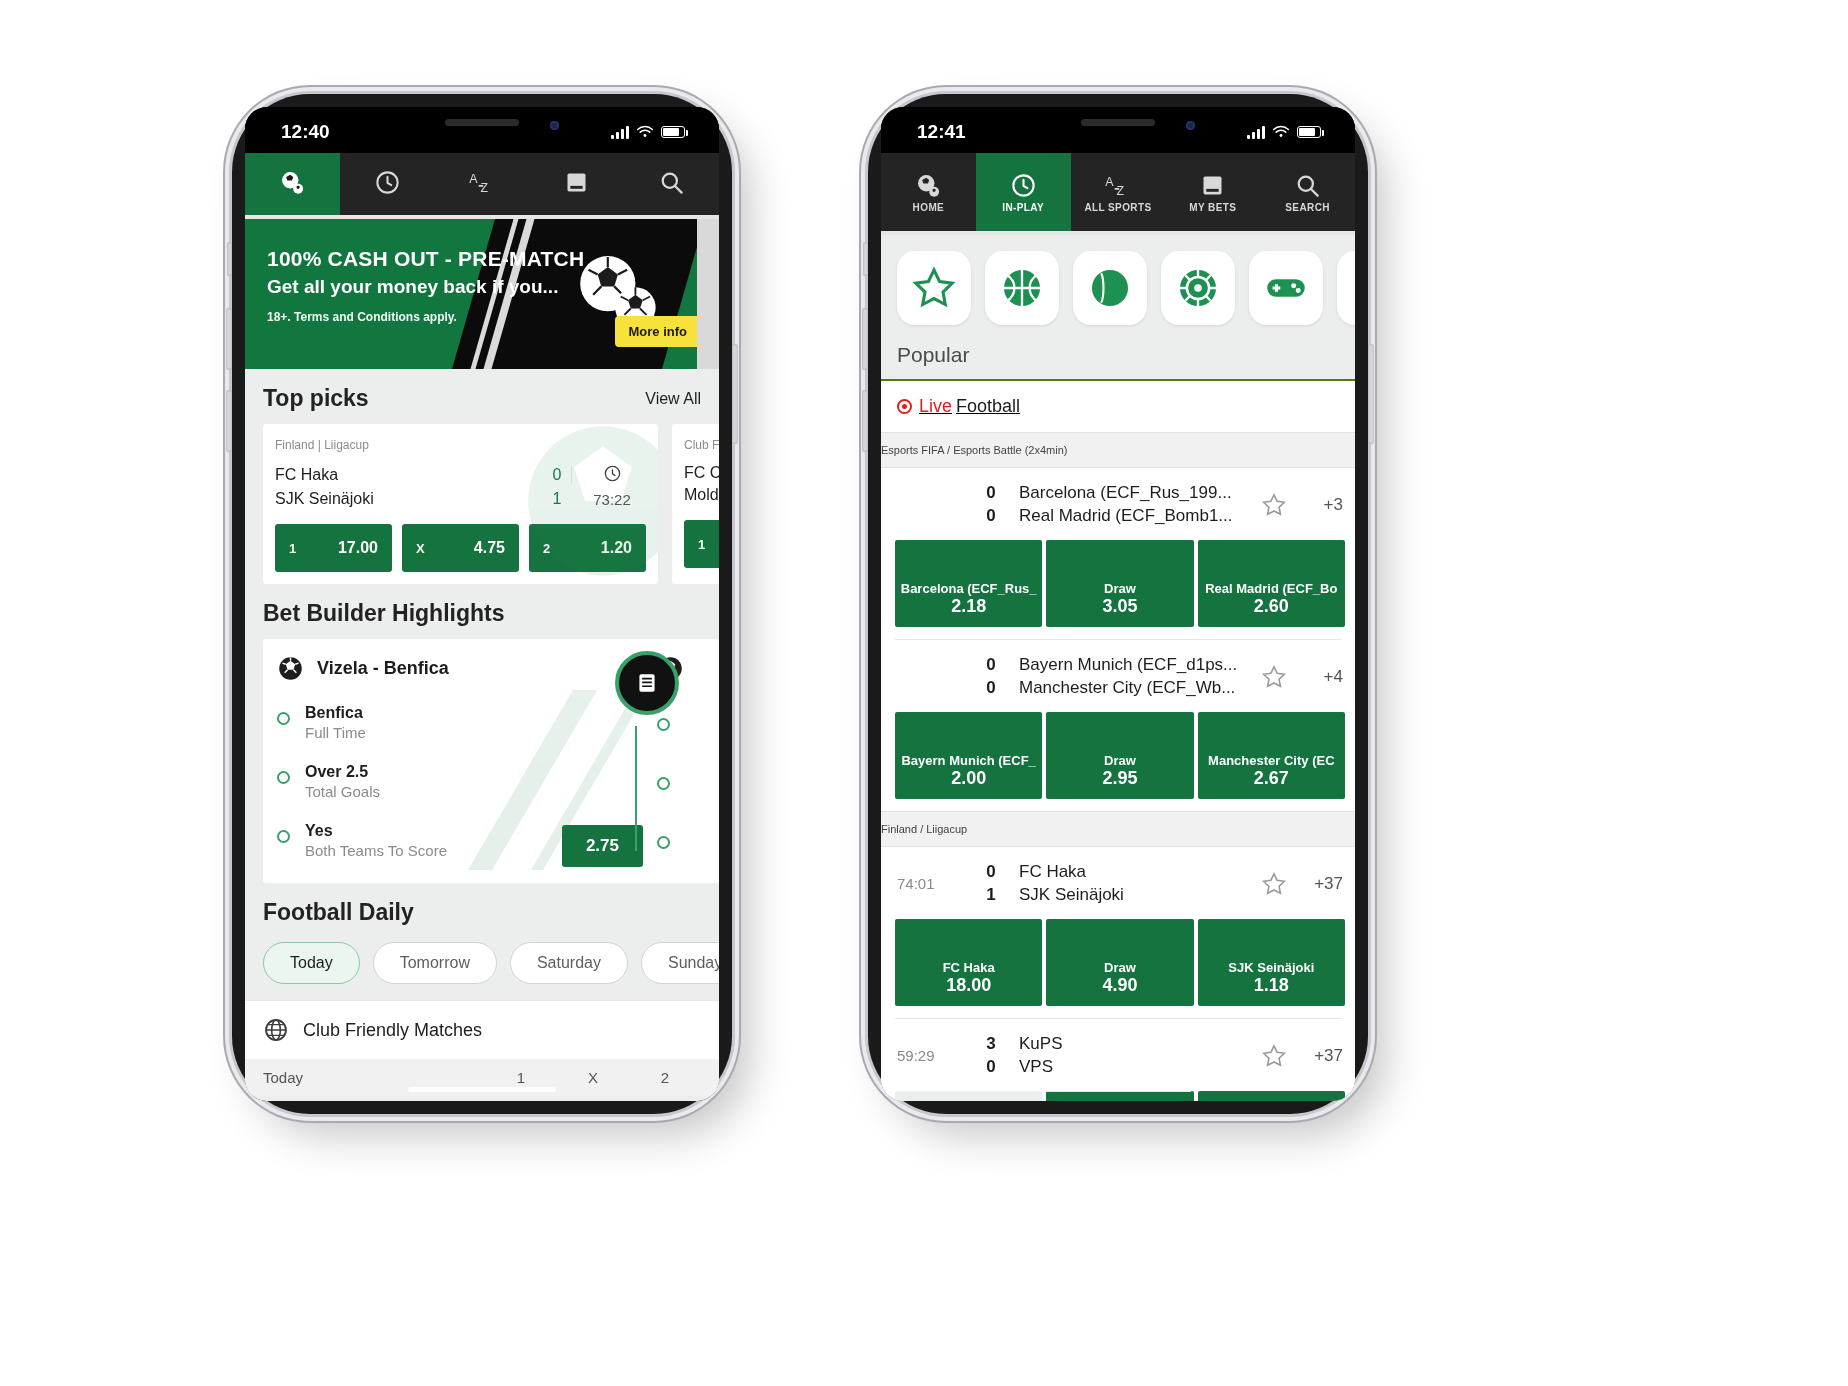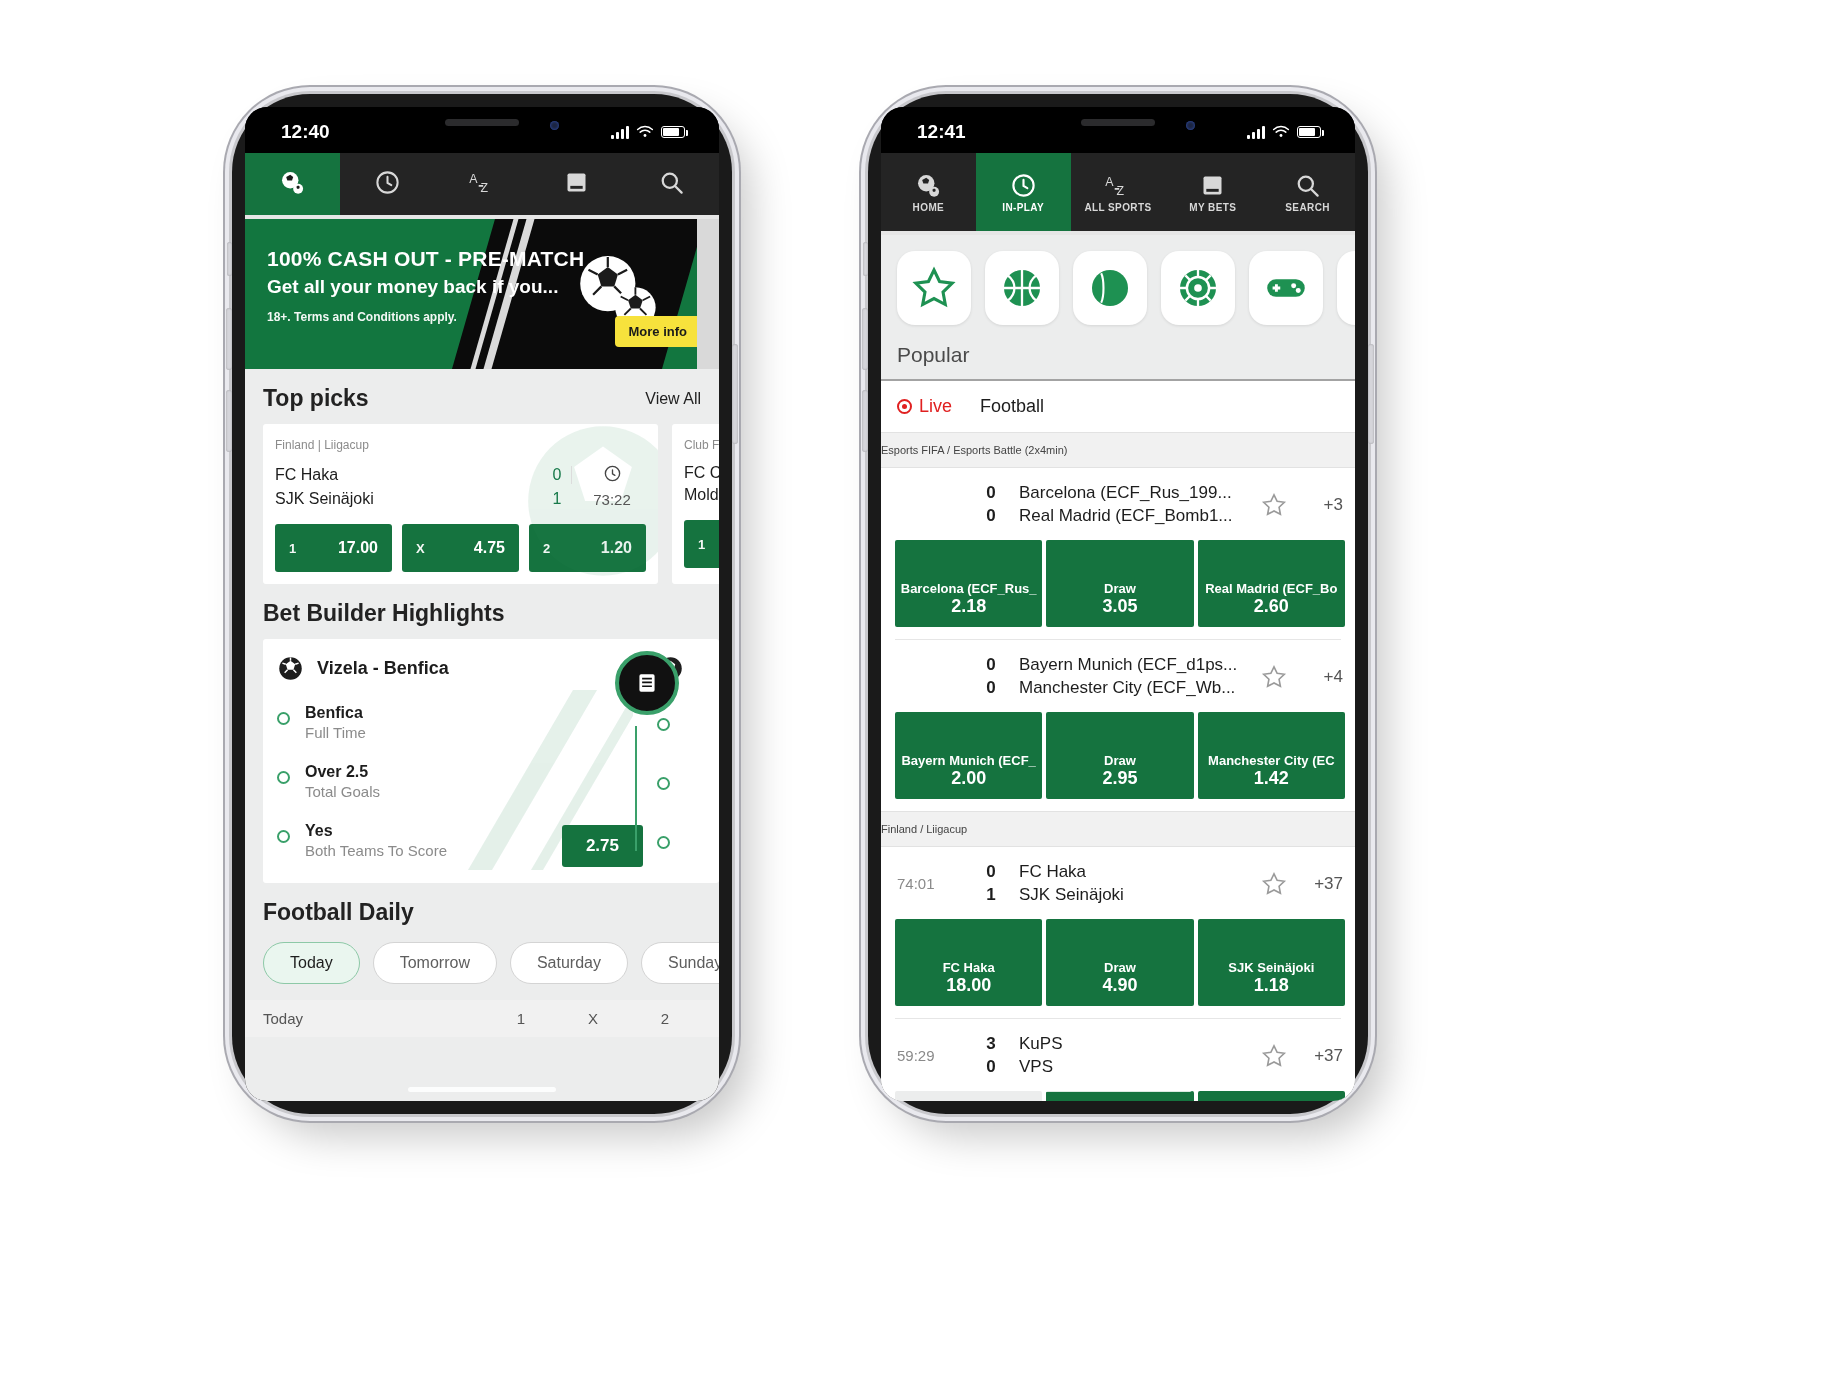--- a/index.html
+++ b/index.html
@@ -163,22 +163,22 @@
   .hdr-bar .c { width:72px; text-align:center; }
 
   
   .sports-strip { display:flex; gap:14px; padding:16px 12px 14px 16px; background:#eceded; }
   .sport { flex:0 0 74px; height:74px; border-radius:18px; background:#fff;
     display:flex; align-items:center; justify-content:center;
     box-shadow: 0 1px 3px rgba(0,0,0,.10); }
   .sport svg { width:46px; height:46px; }
   .popular { font-size:21px; color:#4a4a4a; padding:4px 0 12px 16px; }
 
-  .live-head { background:#fff; border-top:2px solid #a3a3a3;
-    display:flex; align-items:center; gap:28px; padding:15px 16px; }
+  .live-head { background:#fff; border-top:2px solid #4d7c0f;
+    display:flex; align-items:center; gap:4px; padding:15px 16px;text-decoration:underline; }
   .live-tag { display:flex; align-items:center; gap:7px; color:#e02020; font-size:18px; }
   .live-dot { width:15px; height:15px; border:2px solid #e02020; border-radius:50%;
     display:flex; align-items:center; justify-content:center;}
   .live-dot i { width:5px; height:5px; background:#e02020; border-radius:50%; display:block;}
   .live-sport { font-size:18px; color:#1d1d1d; }
 
   .comp-hdr { background:#f1f1f1; padding:11px 0; font-size:11px; color:#444;
     border-top:1px solid #e2e2e2; border-bottom:1px solid #e2e2e2; }
   .ev { background:#fff; }
   .ev-main { display:flex; align-items:center; padding:14px 12px 12px 16px; gap:10px;}
@@ -449,20 +449,28 @@
           <div class="sec-title">Football Daily</div>
         </div>
         <div class="days">
           <div class="pill active">Today</div>
           <div class="pill">Tomorrow</div>
           <div class="pill">Saturday</div>
           <div class="pill">Sunday</div>
 
         </div>
 
+        <div class="comp-row">
+          <svg width="26" height="26" viewBox="0 0 24 24">
+            <circle cx="12" cy="12" r="9.2" fill="none" stroke="#3d3d3d" stroke-width="1.7"></circle>
+            <ellipse cx="12" cy="12" rx="4" ry="9.2" fill="none" stroke="#3d3d3d" stroke-width="1.5"></ellipse>
+            <path d="M3 12h18M4.6 7h14.8M4.6 17h14.8" stroke="#3d3d3d" stroke-width="1.3"></path>
+          </svg>
+          <span>Club Friendly Matches</span>
+        </div>
         <div class="hdr-bar">
           <span class="lbl">Today</span>
           <span class="c">1</span>
           <span class="c">X</span>
           <span class="c">2</span>
         </div>
       </div>
       <div class="home-ind"></div>
     </div>
   </div>
@@ -667,21 +675,21 @@
             <div class="ev-odd">
               <span class="nm">Bayern Munich (ECF_</span>
               <span class="vl">2.00</span>
             </div>
             <div class="ev-odd">
               <span class="nm">Draw</span>
               <span class="vl">2.95</span>
             </div>
             <div class="ev-odd">
               <span class="nm">Manchester City (EC</span>
-              <span class="vl">1.42</span>
+              <span class="vl">2.67</span>
             </div>
           </div>
         </div>
 
         <div class="comp-hdr">Finland / Liigacup</div>
 
         <div class="ev">
           <div class="ev-main">
             <div class="ev-time">74:01</div>
             <div class="ev-score">

